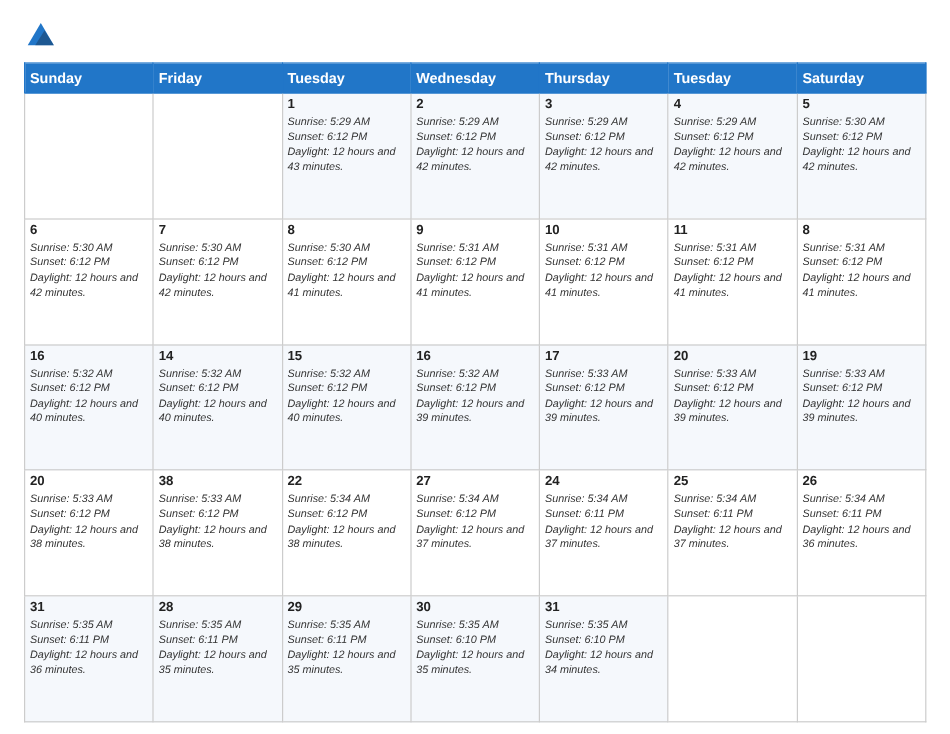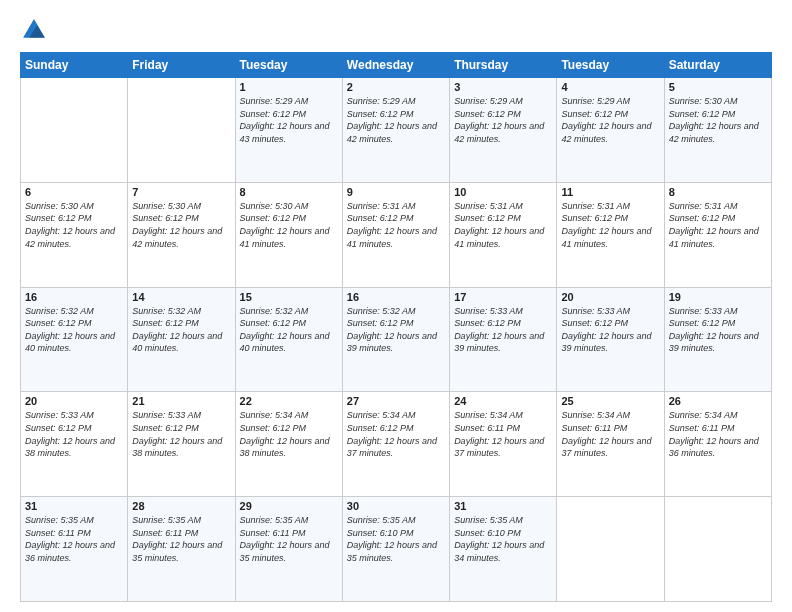--- a/index.html
+++ b/index.html
@@ -216,21 +216,21 @@
             <span class="day-number">19</span>
             <div class="day-info">Sunrise: 5:33 AM<br>Sunset: 6:12 PM<br>Daylight: 12 hours and 39 minutes.</div>
           </td>
         </tr>
         <tr>
           <td>
             <span class="day-number">20</span>
             <div class="day-info">Sunrise: 5:33 AM<br>Sunset: 6:12 PM<br>Daylight: 12 hours and 38 minutes.</div>
           </td>
           <td>
-            <span class="day-number">21</span>
+            <span class="day-number">38</span>
             <div class="day-info">Sunrise: 5:33 AM<br>Sunset: 6:12 PM<br>Daylight: 12 hours and 38 minutes.</div>
           </td>
           <td>
             <span class="day-number">22</span>
             <div class="day-info">Sunrise: 5:34 AM<br>Sunset: 6:12 PM<br>Daylight: 12 hours and 38 minutes.</div>
           </td>
           <td>
             <span class="day-number">27</span>
             <div class="day-info">Sunrise: 5:34 AM<br>Sunset: 6:12 PM<br>Daylight: 12 hours and 37 minutes.</div>
           </td>

